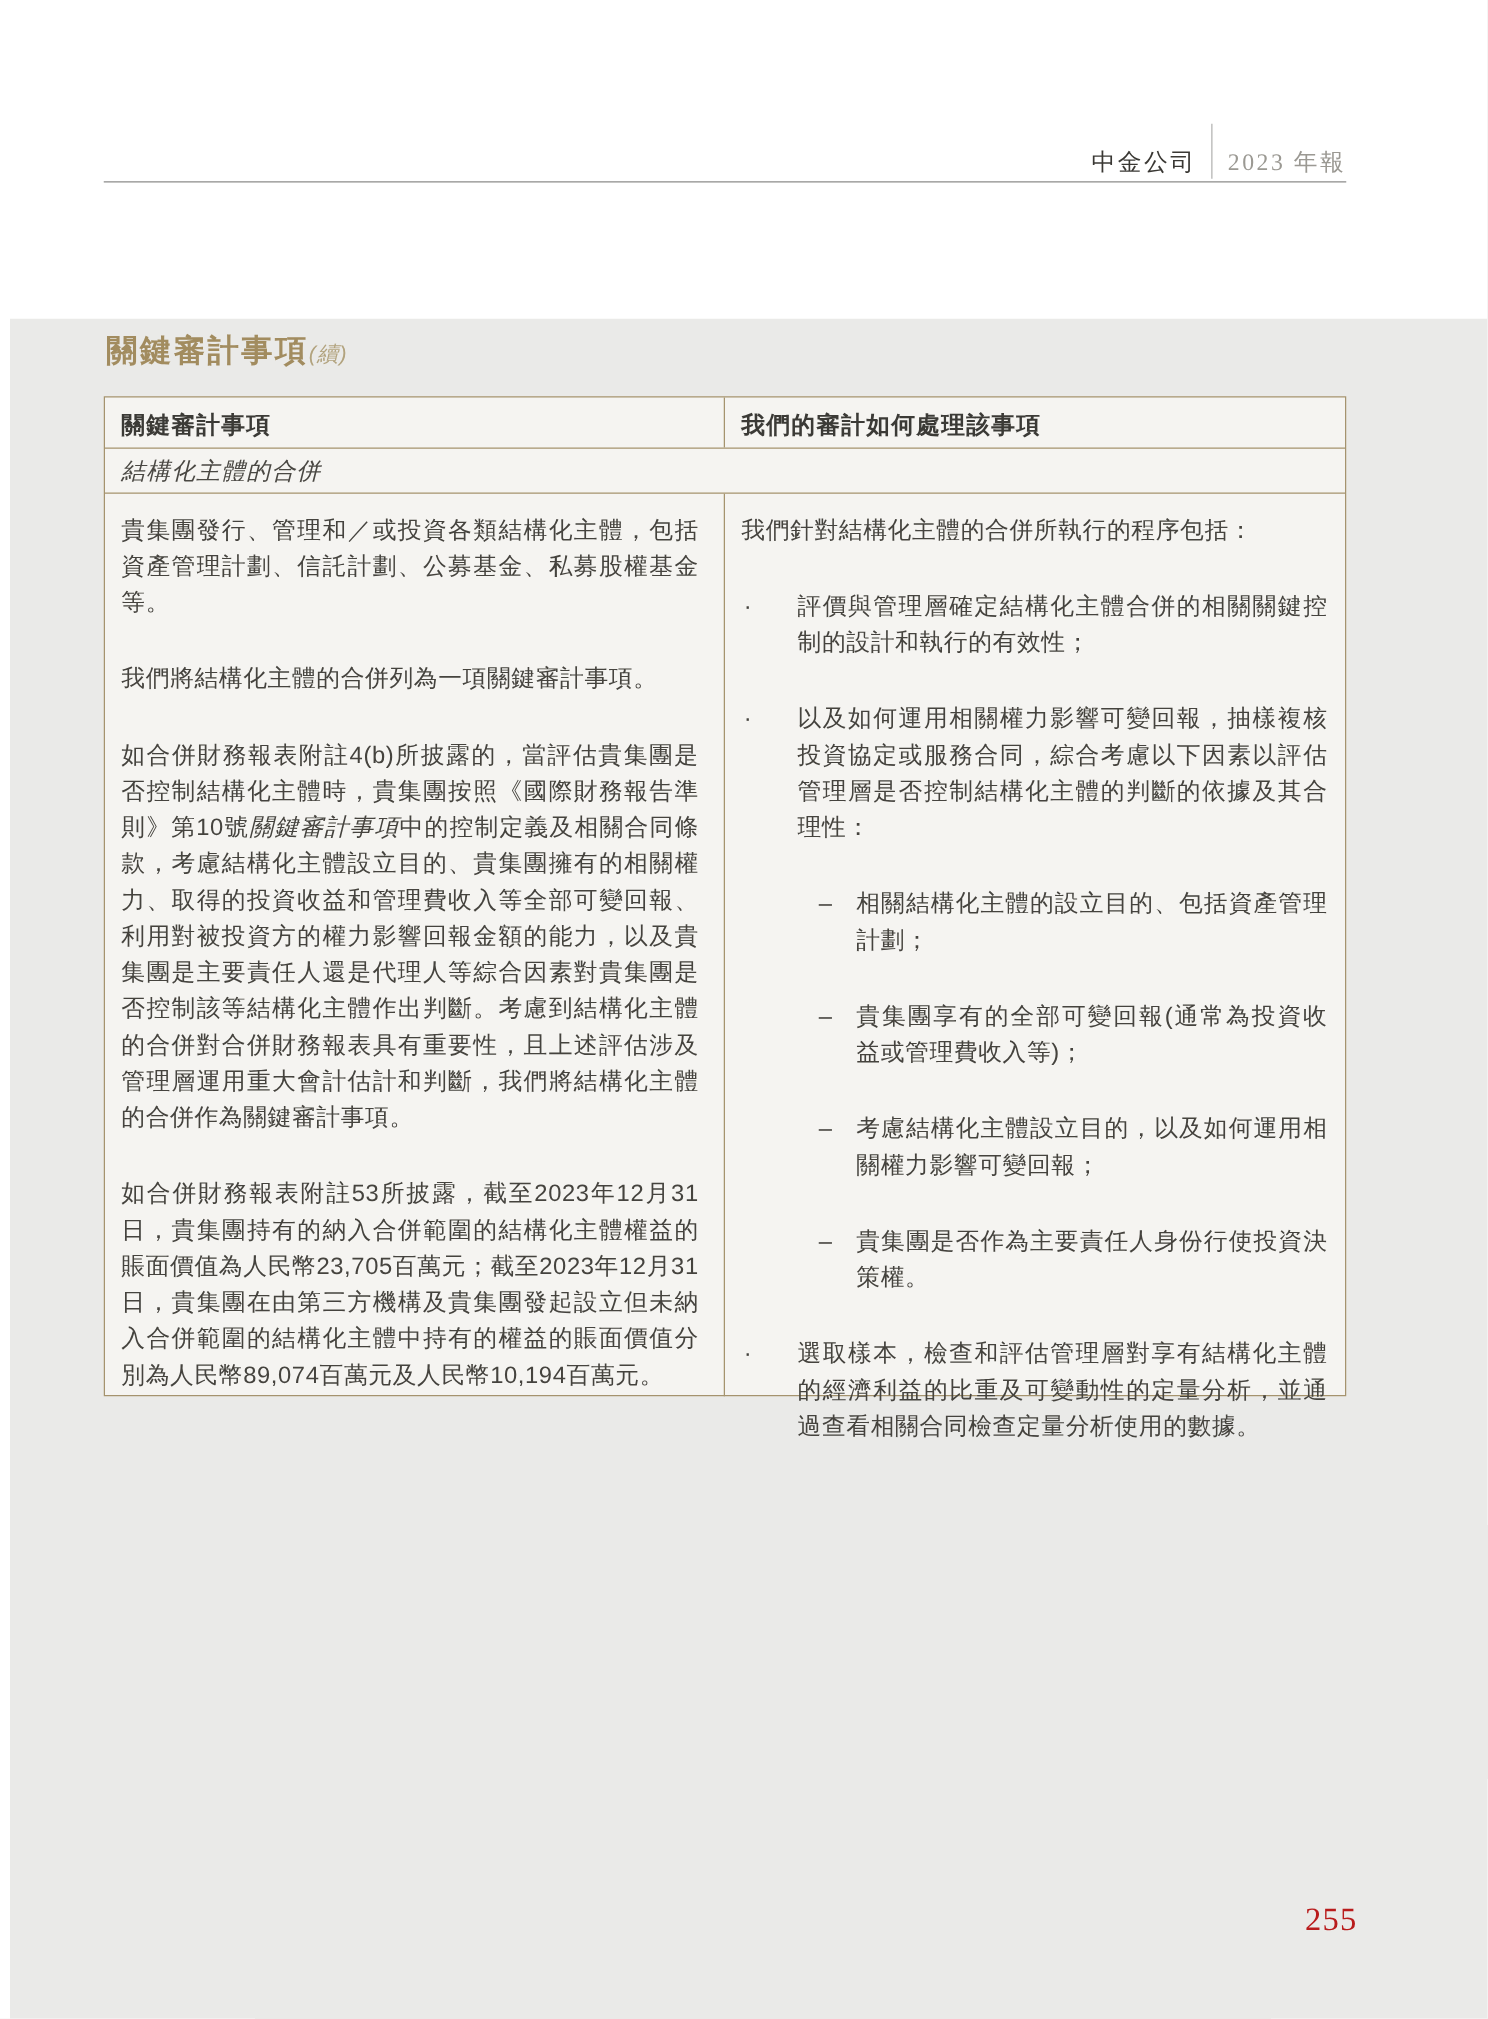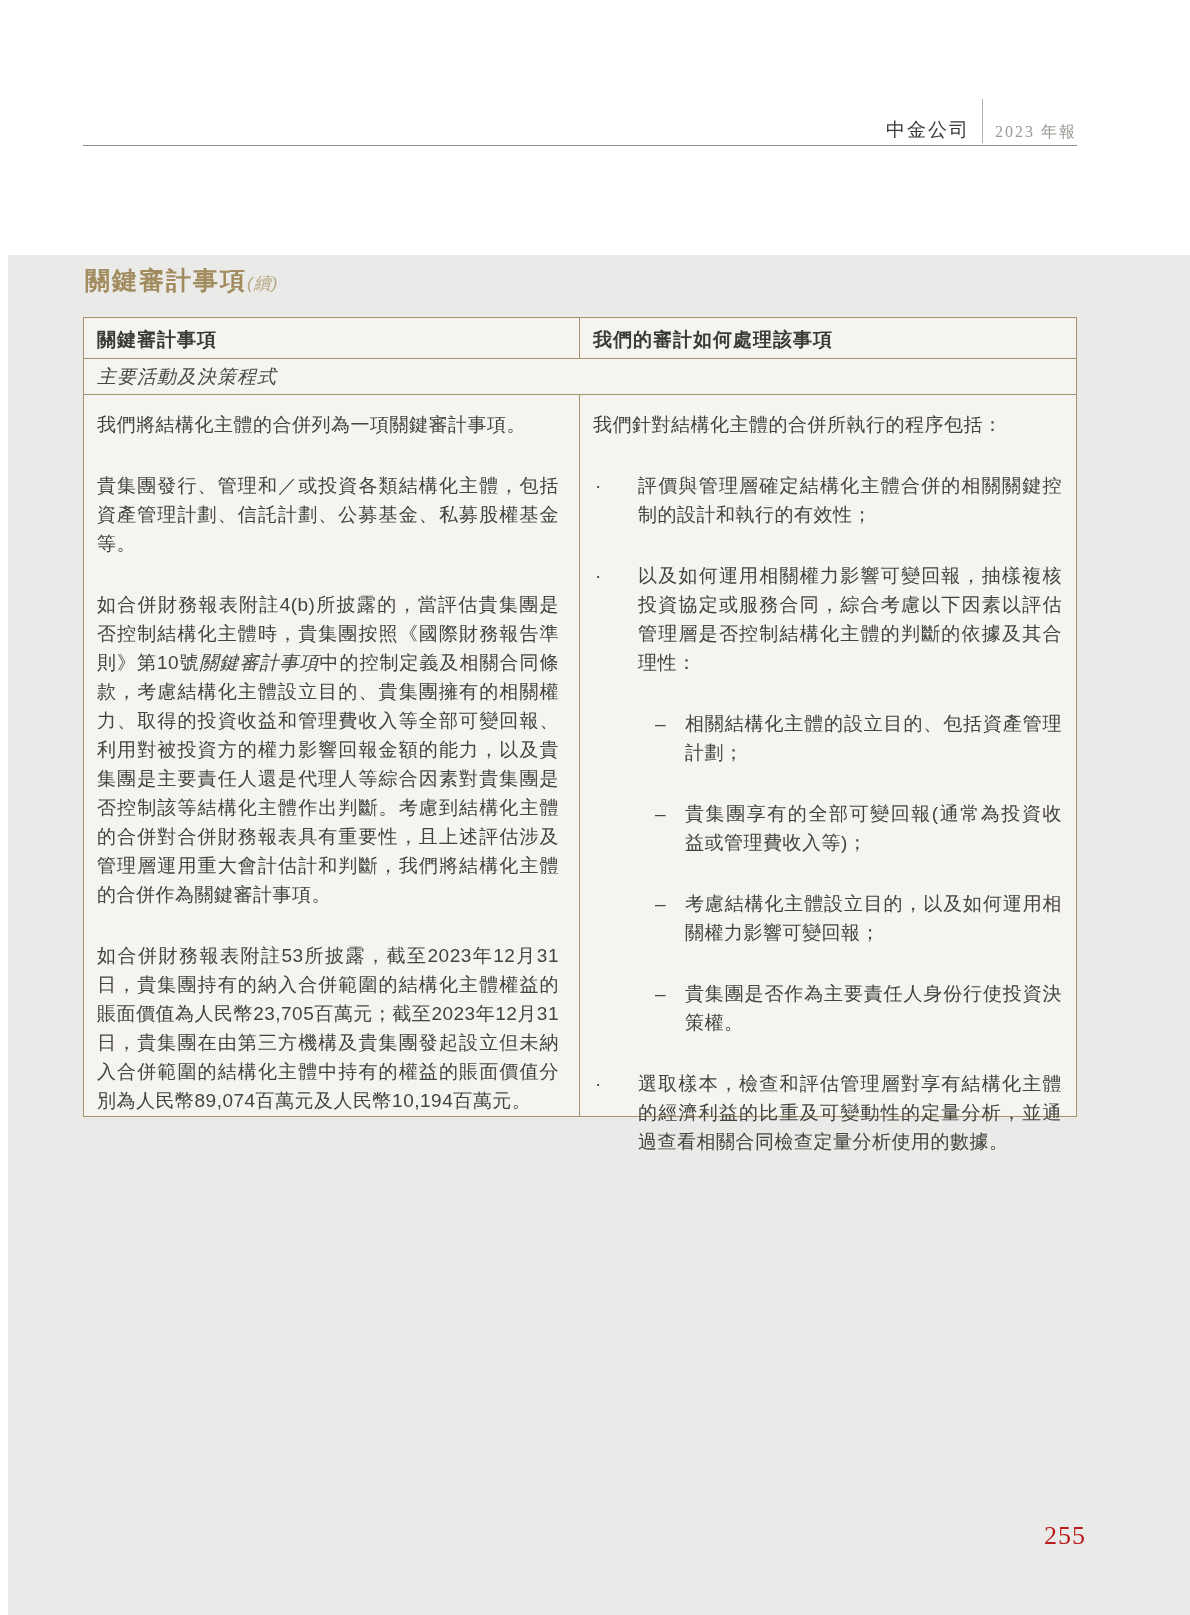--- a/index.html
+++ b/index.html
@@ -19,21 +19,21 @@
   }
 
   
   .hdr{
     position:absolute;top:99px;right:113px;
     display:flex;align-items:flex-end;
     font-family:"Liberation Serif","DejaVu Serif",serif;
   }
   .hdr-company{font-size:19px;color:#3a3834;letter-spacing:2px;padding-right:12px;}
   .hdr-sep{width:1px;height:44px;background:#b3b3b1;}
-  .hdr-report{font-size:16px;color:#9b9993;letter-spacing:2px;padding-left:12px;}
+  .hdr-report{font-size:19px;color:#9b9993;letter-spacing:2px;padding-left:12px;}
   .hdr-rule{
     position:absolute;top:145px;left:83px;width:994px;height:1px;
     background:#8c8c8a;
   }
 
   
   .sec-title{position:absolute;top:264px;left:85px;white-space:nowrap;}
   .sec-title-main{font-size:25px;font-weight:bold;color:#a28c5f;letter-spacing:2px;}
   .sec-title-suffix{font-size:17px;font-style:italic;color:#b2a37e;letter-spacing:1px;}
 
@@ -100,27 +100,27 @@
     <span class="sec-title-main">關鍵審計事項</span><span class="sec-title-suffix">(續)</span>
   </div>
 
   <div class="kam-table">
 
     <div class="t-head">
       <div class="th th-left">關鍵審計事項</div>
       <div class="th">我們的審計如何處理該事項</div>
     </div>
 
-    <div class="t-subhead">主要活動及決策程式</div>
+    <div class="t-subhead">結構化主體的合併</div>
 
     <div class="t-body">
 
       <div class="t-cell t-cell-left">
+        <p class="para">貴集團發行、管理和／或投資各類結構化主體，包括資產管理計劃、信託計劃、公募基金、私募股權基金等。</p>
         <p class="para">我們將結構化主體的合併列為一項關鍵審計事項。</p>
-        <p class="para">貴集團發行、管理和／或投資各類結構化主體，包括資產管理計劃、信託計劃、公募基金、私募股權基金等。</p>
         <p class="para"><span>如合併財務報表附註4(b)所披露的，當評估貴集團是否控制結構化主體時，貴集團按照《國際財務報告準則》第10號</span><span class="std-italic">關鍵審計事項</span><span>中的控制定義及相關合同條款，考慮結構化主體設立目的、貴集團擁有的相關權力、取得的投資收益和管理費收入等全部可變回報、利用對被投資方的權力影響回報金額的能力，以及貴集團是主要責任人還是代理人等綜合因素對貴集團是否控制該等結構化主體作出判斷。考慮到結構化主體的合併對合併財務報表具有重要性，且上述評估涉及管理層運用重大會計估計和判斷，我們將結構化主體的合併作為關鍵審計事項。</span></p>
         <p class="para">如合併財務報表附註53所披露，截至2023年12月31日，貴集團持有的納入合併範圍的結構化主體權益的賬面價值為人民幣23,705百萬元；截至2023年12月31日，貴集團在由第三方機構及貴集團發起設立但未納入合併範圍的結構化主體中持有的權益的賬面價值分別為人民幣89,074百萬元及人民幣10,194百萬元。</p>
       </div>
 
       <div class="t-cell">
         <p class="intro">我們針對結構化主體的合併所執行的程序包括：</p>
 
         <div class="bullet-item">
           <span class="marker">·</span>
           <span>評價與管理層確定結構化主體合併的相關關鍵控制的設計和執行的有效性；</span>

